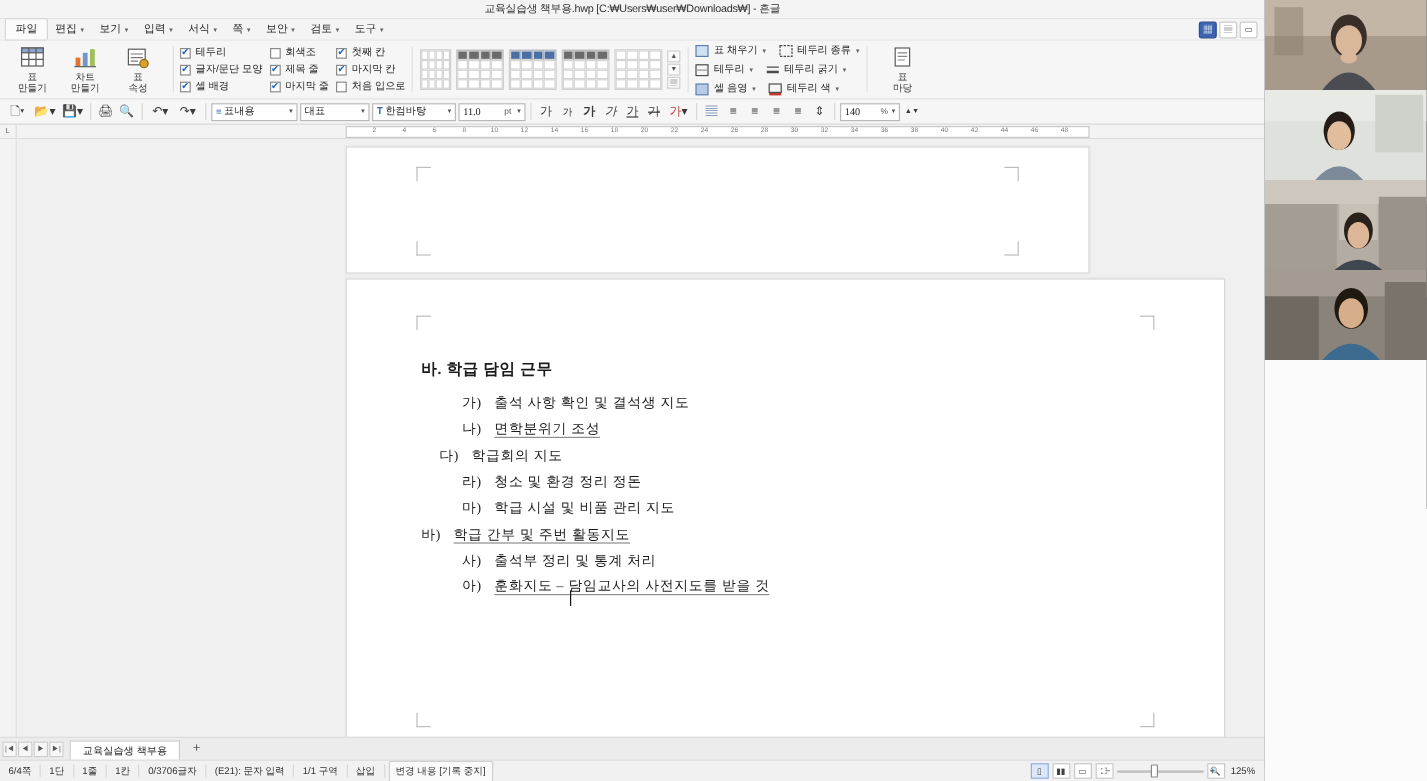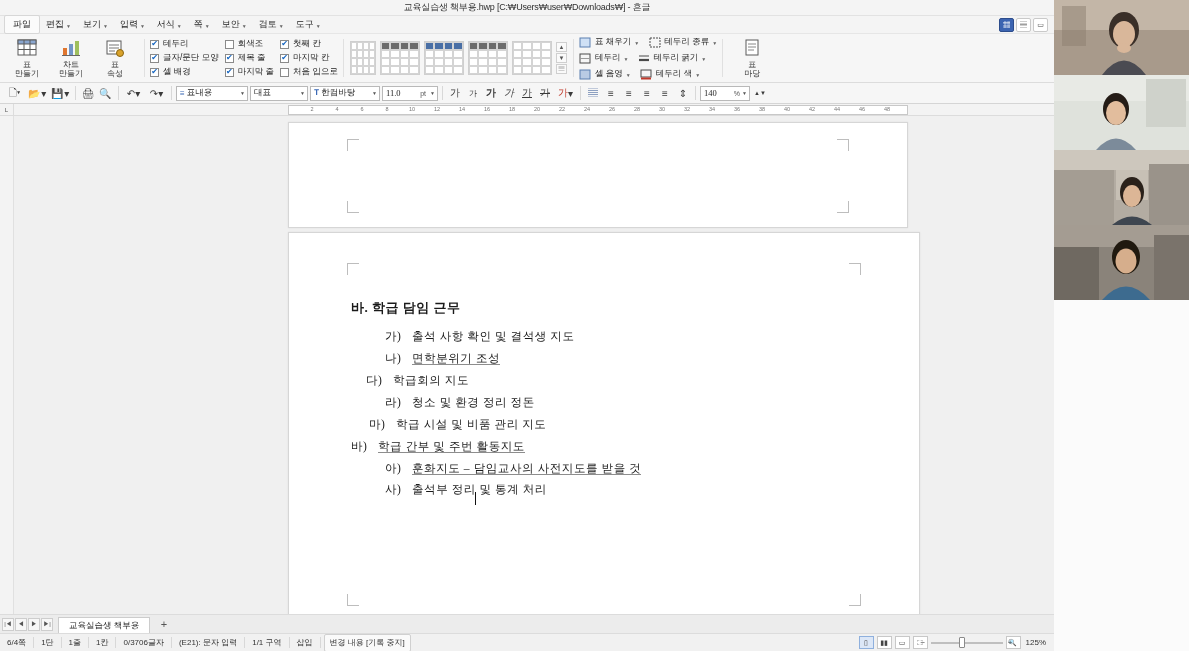--- a/index.html
+++ b/index.html
@@ -151,21 +151,21 @@
   }
   .leftbar {
     position: absolute; left: 0; top: 0; width: 14px; height: 503px;
     background: #f3f3f3; border-right: 1px solid #e0e0e0;
   }
   .page {
     position: absolute; background: #fff; border: 1px solid #d6d6d6;
     box-shadow: 0 0 2px rgba(0,0,0,0.07);
   }
   .page1 { left: 288px; top: 6px; width: 620px; height: 106px; }
-  .page2 { left: 288px; top: 116px; width: 632px; height: 387px; }
+  .page2 { left: 288px; top: 116px; width: 733px; height: 387px; }
   .crop { position: absolute; width: 12px; height: 12px; }
   .crop.tl { border-left: 1px solid #bdbdbd; border-top: 1px solid #bdbdbd; }
   .crop.tr { border-right: 1px solid #bdbdbd; border-top: 1px solid #bdbdbd; }
   .crop.bl { border-left: 1px solid #bdbdbd; border-bottom: 1px solid #bdbdbd; }
   .crop.br { border-right: 1px solid #bdbdbd; border-bottom: 1px solid #bdbdbd; }
 
   .doc-body {
     position: absolute; left: 60px; top: 60px; right: 60px;
     font-family: "Liberation Serif", serif;
     color: #1a1a1a;
@@ -695,35 +695,35 @@
           <span>&nbsp;&nbsp;</span><span class="u-gray">면학분위기 조성</span>
         </div>
         <div class="p" style="margin-left:15px">
           <span>다)</span>
           <span>&nbsp;&nbsp;</span><span>학급회의 지도</span>
         </div>
         <div class="p" style="margin-left:34px">
           <span>라)</span>
           <span>&nbsp;&nbsp;</span><span>청소 및 환경 정리 정돈</span>
         </div>
-        <div class="p" style="margin-left:18px">
+        <div class="p" style="margin-left:34px">
           <span>마)</span>
           <span>&nbsp;&nbsp;</span><span>학급 시설 및 비품 관리 지도</span>
         </div>
         <div class="p" style="">
           <span>바)</span>
           <span>&nbsp;&nbsp;</span><span class="u-gray">학급 간부 및 주번 활동지도</span>
         </div>
         <div class="p" style="margin-left:34px">
+          <span>사)</span>
+          <span>&nbsp;&nbsp;</span><span>출석부 정리 및 통계 처리</span>
+        </div>
+        <div class="p" style="margin-left:34px">
           <span>아)</span>
           <span>&nbsp;&nbsp;</span><span class="u-gray">훈화지도 – 담임교사의 사전지도를 받을 것</span>
-        </div>
-        <div class="p" style="margin-left:34px">
-          <span>사)</span>
-          <span>&nbsp;&nbsp;</span><span>출석부 정리 및 통계 처리</span>
         </div>
       </div>
 
       <div class="caret-bar" style="left:186px;top:259px"></div>
     </div>
   </div>
 
   <div class="hscroll">
     <div class="hsb-right"></div>
     <div class="hsb-thumb"></div>

